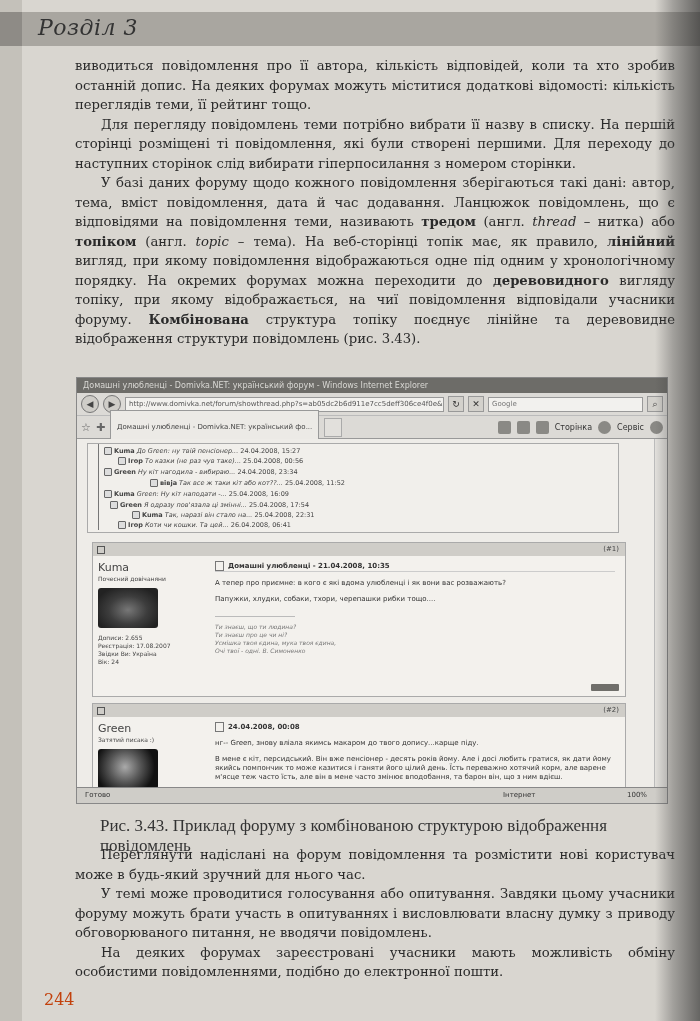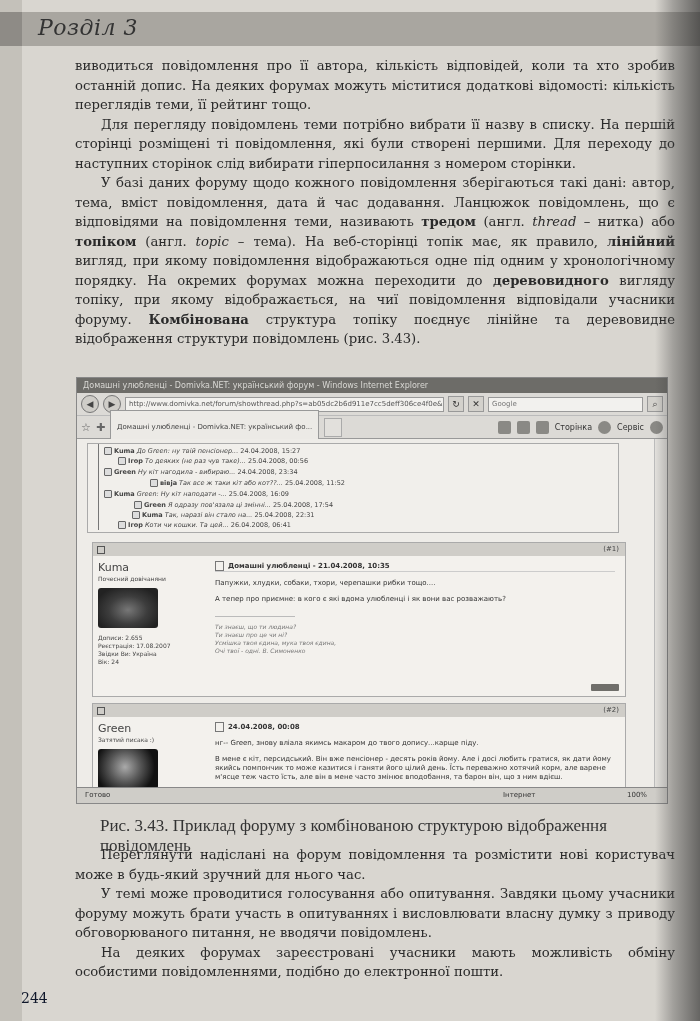--- a/index.html
+++ b/index.html
@@ -115,21 +115,21 @@
   .statusbar .zone { position:absolute; left:408px;margin-left:18px; }
   .statusbar .zoom { position:absolute; right:20px; }
   .scrollbar {
     position:absolute; right:0; top:61px; bottom:15px; width:12px; background:#e2e0dc; border-left:1px solid #bbb;
   }
 
   .caption {
     position:absolute; left:100px; top:816px; font-family:Liberation Serif, serif;
     font-size:17px; color:#333;
   }
-  .page-number { position:absolute; left:21px; top:990px; font-size:14px; color:#0f172a; }
+  .page-number { position:absolute; left:44px; top:990px; font-size:16px; color:#c2410c; }
 </style>
 </head>
 <body>
 
 <div class="left-strip"></div>
 
 <div class="header-band">
   <div class="left-dark"></div>
   <div class="chapter-title">Розділ 3</div>
 </div>
@@ -164,25 +164,25 @@
       <span class="tb-icon round"></span>
       <span>Сервіс</span>
       <span class="tb-icon round"></span>
     </div>
   </div>
 
   <div class="content">
     <div class="tree">
       <div class="tree-line" style="left:10px; top:0; height:86px;"></div>
       <div class="tree-row" style="left:16px; top:2px;"><span class="bullet"></span><span class="author">Kuma</span><span class="subj">До Green: ну твій пенсіонер...</span> <span>24.04.2008, 15:27</span></div>
-      <div class="tree-row" style="left:30px; top:12px;"><span class="bullet"></span><span class="author">Ігор</span><span class="subj">То деяких (не раз чув таке)...</span> <span>25.04.2008, 00:56</span></div>
+      <div class="tree-row" style="left:30px; top:12px;"><span class="bullet"></span><span class="author">Ігор</span><span class="subj">То казки (не раз чув таке)...</span> <span>25.04.2008, 00:56</span></div>
       <div class="tree-row" style="left:16px; top:23px;"><span class="bullet"></span><span class="author">Green</span><span class="subj">Ну кіт нагодила - вибираю...</span> <span>24.04.2008, 23:34</span></div>
       <div class="tree-row" style="left:30px; top:34px;margin-left:32px;"><span class="bullet"></span><span class="author">вівja</span><span class="subj">Так все ж таки кіт або кот??...</span> <span>25.04.2008, 11:52</span></div>
       <div class="tree-row" style="left:16px; top:45px;"><span class="bullet"></span><span class="author">Kuma</span><span class="subj">Green: Ну кіт наподати -...</span> <span>25.04.2008, 16:09</span></div>
-      <div class="tree-row" style="left:46px; top:56px;"><span class="bullet"></span><span class="author">Green</span><span class="subj">Я одразу пов'язала ці змінні...</span> <span>25.04.2008, 17:54</span></div>
+      <div class="tree-row" style="left:22px; top:56px;"><span class="bullet"></span><span class="author">Green</span><span class="subj">Я одразу пов'язала ці змінні...</span> <span>25.04.2008, 17:54</span></div>
       <div class="tree-row" style="left:44px; top:66px;"><span class="bullet"></span><span class="author">Kuma</span><span class="subj">Так, наразі він стало на...</span> <span>25.04.2008, 22:31</span></div>
       <div class="tree-row" style="left:30px; top:76px;"><span class="bullet"></span><span class="author">Ігор</span><span class="subj">Коти чи кошки. Та цей...</span> <span>26.04.2008, 06:41</span></div>
     </div>
 
     <div class="post" style="top:103px; height:153px;">
       <div class="post-head">
         <span class="p-icon"></span>
         <span class="post-num">(#1)</span>
       </div>
       <div class="user-col">
@@ -191,22 +191,22 @@
         <div class="avatar cat"></div>
         <div class="user-meta">
           <div>Дописи: 2.655</div>
           <div>Реєстрація: 17.08.2007</div>
           <div>Звідки Ви: Україна</div>
           <div>Вік: 24</div>
         </div>
       </div>
       <div class="msg-col">
         <div class="msg-title"><span class="doc-icon"></span><span>Домашні улюбленці - 21.04.2008, 10:35</span></div>
+        <p>А тепер про приємне: в кого є які вдома улюбленці і як вони вас розважають?</p>
         <p>Папужки, хлудки, собаки, тхори, черепашки рибки тощо....</p>
-        <p>А тепер про приємне: в кого є які вдома улюбленці і як вони вас розважають?</p>
         <div class="sig">
           <div>Ти знаєш, що ти людина?</div>
           <div>Ти знаєш про це чи ні?</div>
           <div>Усмішка твоя єдина, мука твоя єдина,</div>
           <div>Очі твої - одні. В. Симоненко</div>
         </div>
       </div>
       <div class="quote-btn"></div>
     </div>
 

